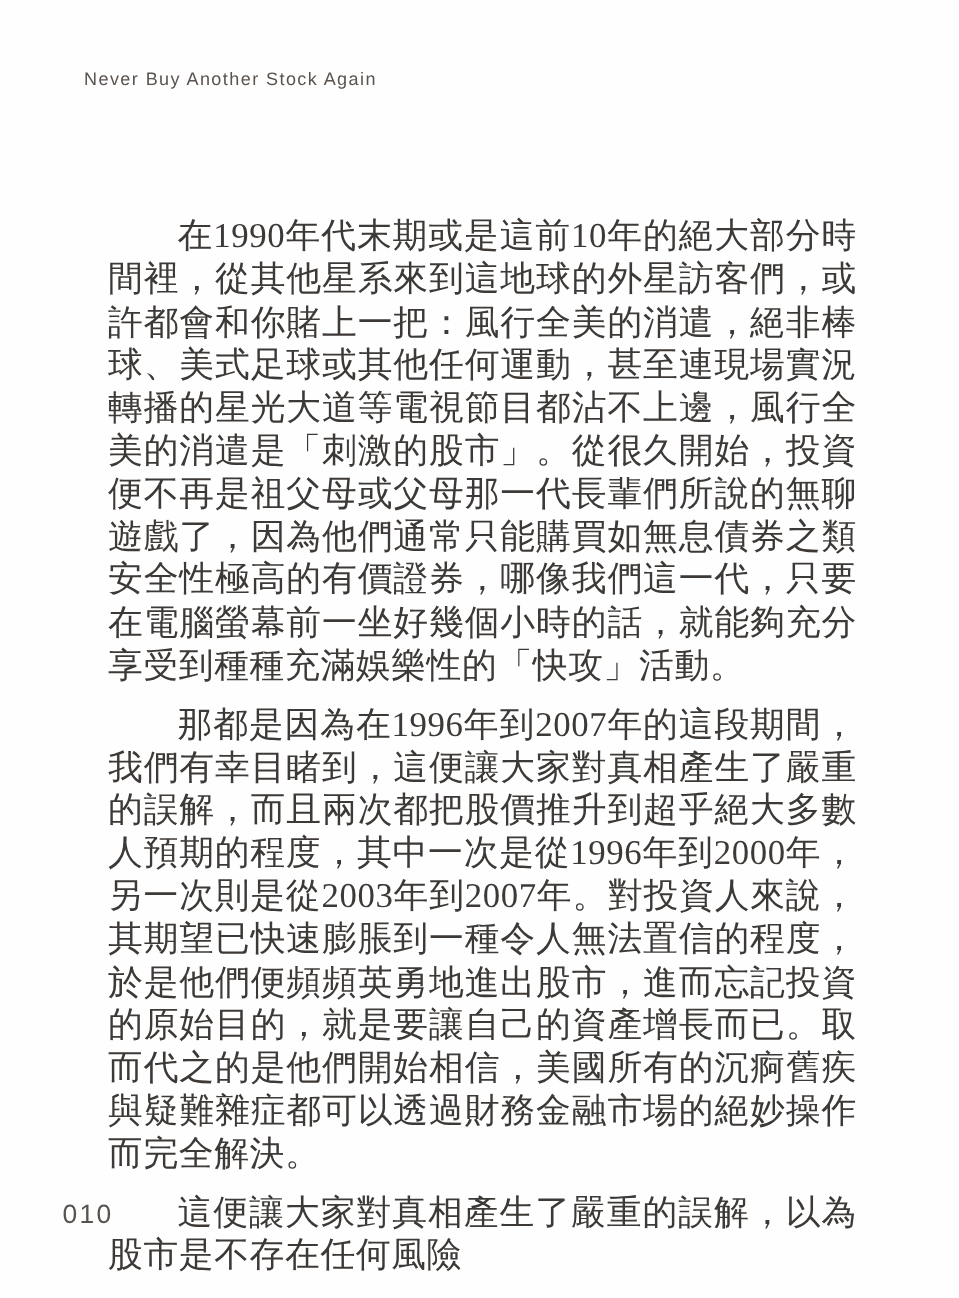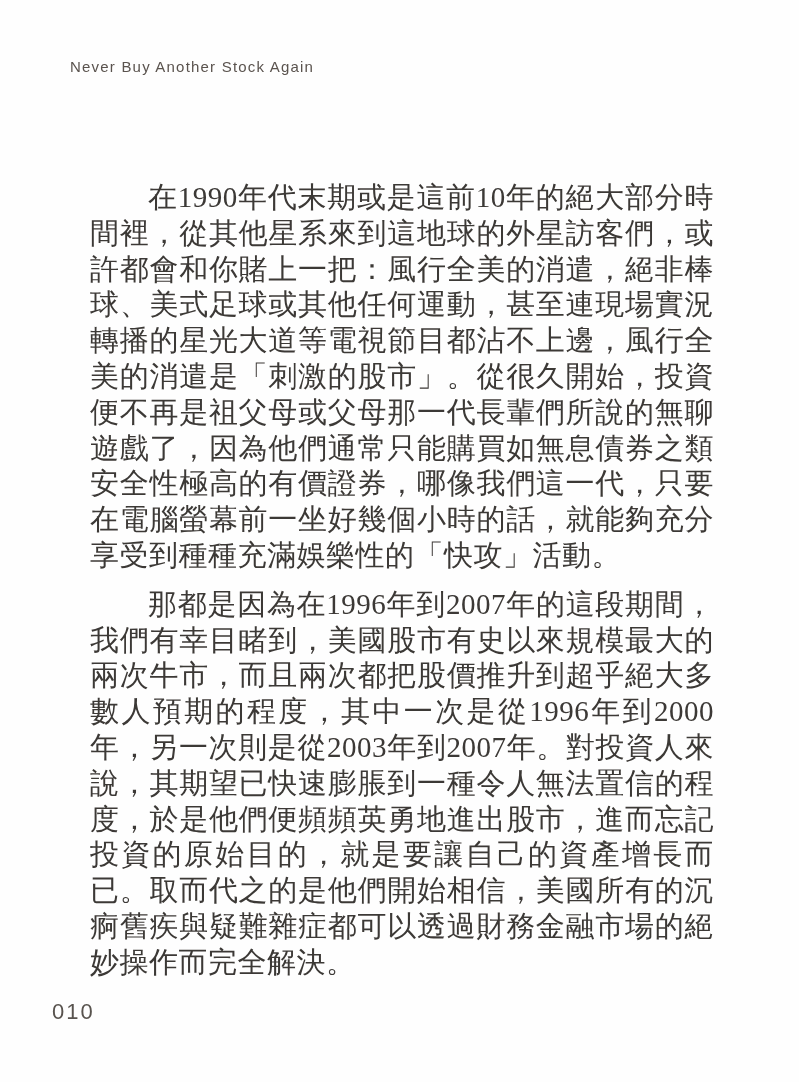--- a/index.html
+++ b/index.html
@@ -55,18 +55,19 @@
 </style>
 </head>
 <body>
 
 <div class="page">
 
   <div class="running-head">Never Buy Another Stock Again</div>
 
   <main class="body-text">
     <p>在1990年代末期或是這前10年的絕大部分時間裡，從其他星系來到這地球的外星訪客們，或許都會和你賭上一把：風行全美的消遣，絕非棒球、美式足球或其他任何運動，甚至連現場實況轉播的星光大道等電視節目都沾不上邊，風行全美的消遣是「刺激的股市」。從很久開始，投資便不再是祖父母或父母那一代長輩們所說的無聊遊戲了，因為他們通常只能購買如無息債券之類安全性極高的有價證券，哪像我們這一代，只要在電腦螢幕前一坐好幾個小時的話，就能夠充分享受到種種充滿娛樂性的「快攻」活動。</p>
-    <p>那都是因為在1996年到2007年的這段期間，我們有幸目睹到，美國股市有史以來規模最大的兩次牛市，而且兩次都把股價推升到超乎絕大多數人預期的程度，其中一次是從1996年到2000年，另一次則是從2003年到2007年。對投資人來說，其期望已快速膨脹到一種令人無法置信的程度，於是他們便頻頻英勇地進出股市，進而忘記投資的原始目的，就是要讓自己的資產增長而已。取而代之的是他們開始相信，美國所有的沉痾舊疾與疑難雜症都可以透過財務金融市場的絕妙操作而完全解決。</p>
+    <p>那都是因為在1996年到2007年的這段期間，我們有幸目睹到，這便讓大家對真相產生了嚴重的誤解，而且兩次都把股價推升到超乎絕大多數人預期的程度，其中一次是從1996年到2000年，另一次則是從2003年到2007年。對投資人來說，其期望已快速膨脹到一種令人無法置信的程度，於是他們便頻頻英勇地進出股市，進而忘記投資的原始目的，就是要讓自己的資產增長而已。取而代之的是他們開始相信，美國所有的沉痾舊疾與疑難雜症都可以透過財務金融市場的絕妙操作而完全解決。</p>
+    <p>這便讓大家對真相產生了嚴重的誤解，以為股市是不存在任何風險</p>
   </main>
 
   <div class="folio">010</div>
 
 </div>
 
 </body></html>

